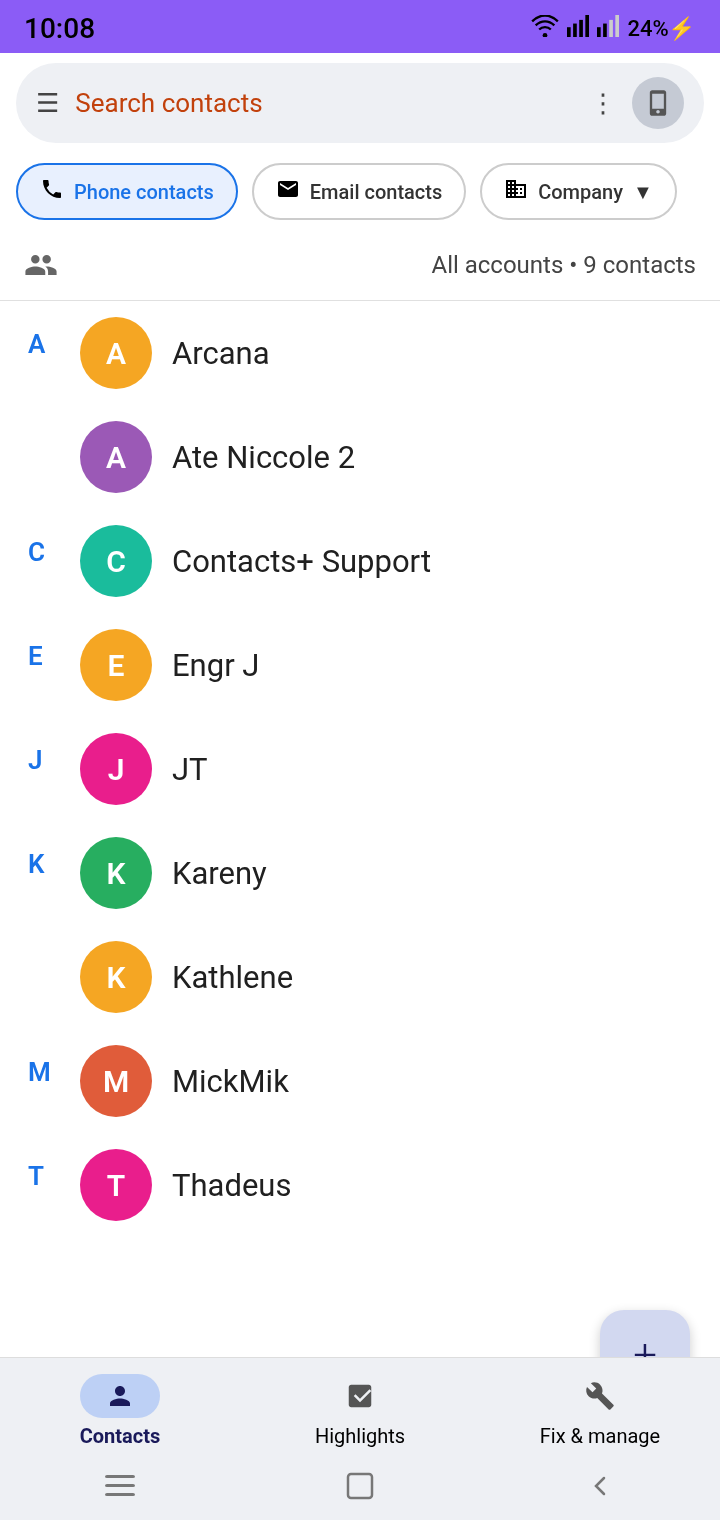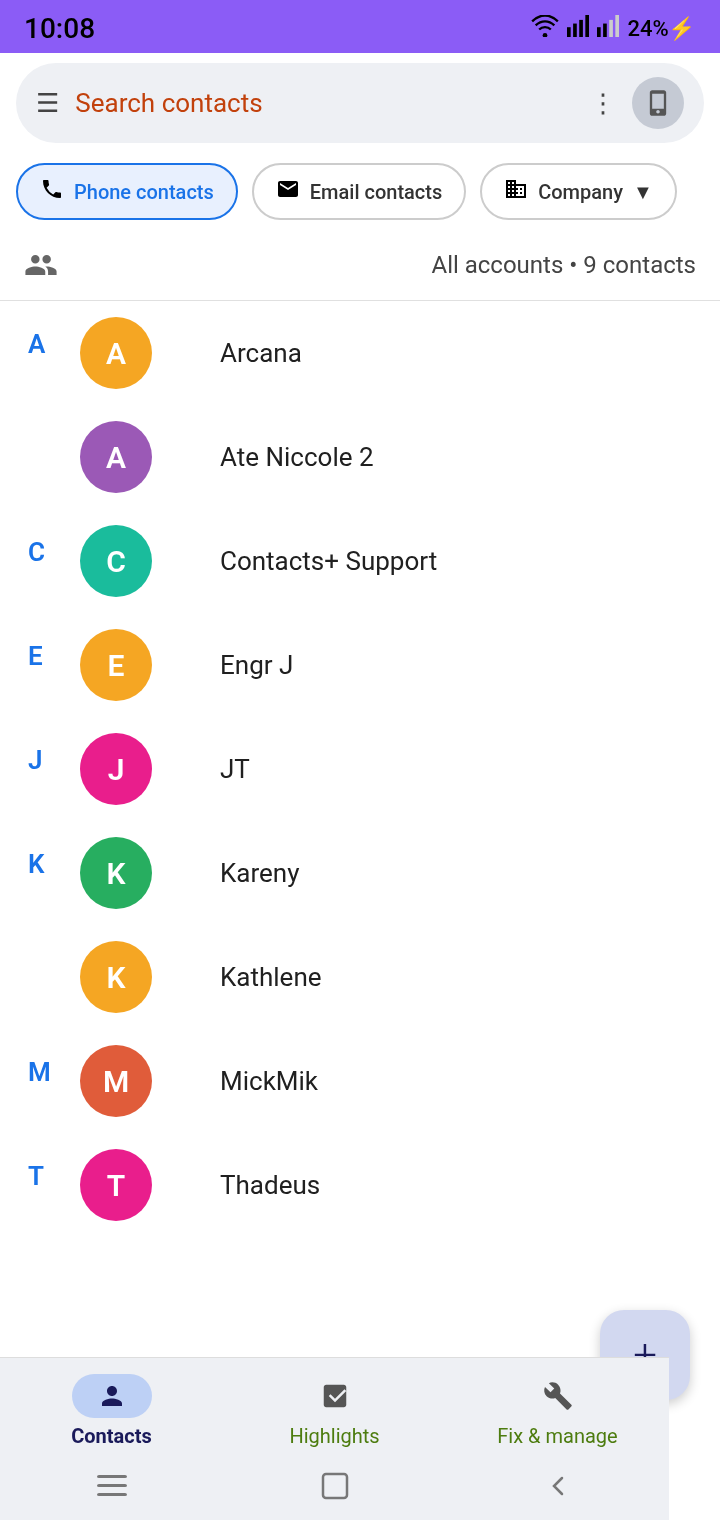--- a/index.html
+++ b/index.html
@@ -163,24 +163,23 @@
       border-radius: 50%;
       display: flex;
       align-items: center;
       justify-content: center;
       font-size: 30px;
       font-weight: 600;
       color: #fff;
       flex-shrink: 0;
     }
     .contact-name {
-      font-size: 26px;
+      font-size: 31px;
       color: #202020;
       font-weight: 400;
-      margin-left: 48px;
     }
 
     
     .fab {
       position: fixed;
       bottom: 120px;
       right: 30px;
       width: 90px;
       height: 90px;
       background: #d2d8f0;
@@ -196,21 +195,21 @@
       color: #1a1a5a;
       font-weight: 300;
       line-height: 1;
     }
 
     
     .bottom-nav {
       position: fixed;
       bottom: 0;
       left: 0;
-      width: 669px;
+      width: 720px;
       background: #eef0f4;
       border-top: 1px solid #ddd;
     }
     .nav-items {
       display: flex;
       justify-content: space-around;
       align-items: center;
       padding: 16px 0 10px 0;
     }
     .nav-item {
@@ -235,21 +234,21 @@
     .nav-item svg {
       width: 30px;
       height: 30px;
       fill: #555;
     }
     .nav-item.active svg {
       fill: #1a1a5a;
     }
     .nav-label {
       font-size: 20px;
-      color: #4d7c0f;
+      color: #000000;
     }
     .nav-item.active .nav-label {
       font-weight: 700;
       color: #1a1a5a;
     }
 
     
     .system-nav {
       display: flex;
       justify-content: space-around;

